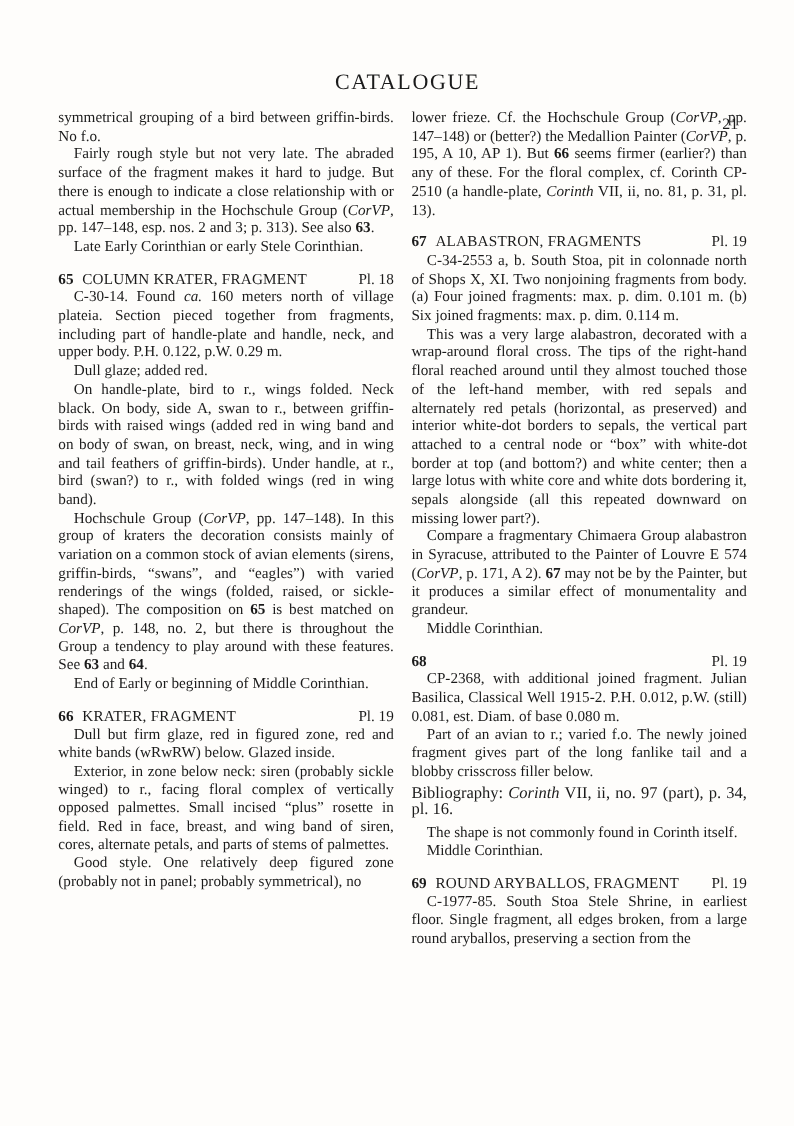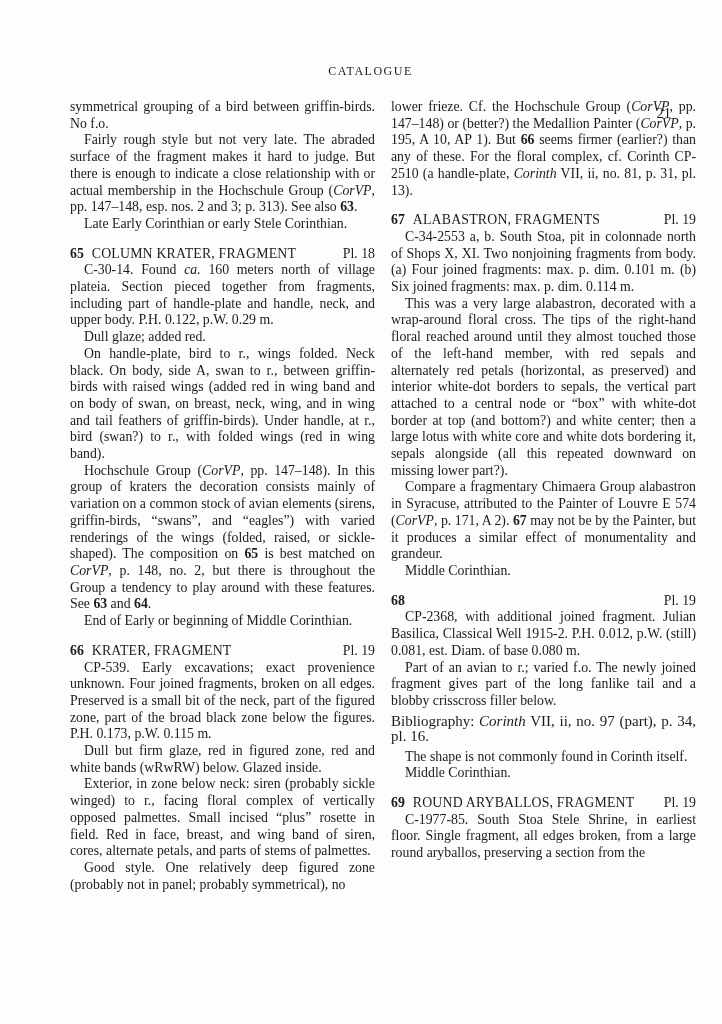--- a/index.html
+++ b/index.html
@@ -13,29 +13,29 @@
     position:relative;
     width:722px; height:1024px;
     background:#fefdfb;
     overflow:hidden;
   }
   .running-head {
     position:absolute; top:64px; left:57px; width:627px; height:18px;
   }
   .head-title {
     position:absolute; left:0; right:0; text-align:center;
-    font-size:12px; letter-spacing:1.5px;
+    font-size:20px; letter-spacing:1.5px;
   }
   .page-num {
     position:absolute; right:13px; top:0;
     font-size:14.5px;
     margin-top:41px;
   }
   .content {
-    position:absolute; top:99px; left:70px;
+    position:absolute; top:99px; left:53px;
     display:flex; gap:16px;
   }
   .col {
     width:305px;
     font-size:13.8px;
     line-height:16.7px;
     text-align:justify;
   }
   .para { margin:0; }
   .indent { text-indent:14px; }
@@ -82,21 +82,20 @@
       <p class="para indent">Dull glaze; added red.</p>
       <p class="para indent">On handle-plate, bird to r., wings folded. Neck black. On body, side A, swan to r., between griffin-birds with raised wings (added red in wing band and on body of swan, on breast, neck, wing, and in wing and tail feathers of griffin-birds). Under handle, at r., bird (swan?) to r., with folded wings (red in wing band).</p>
       <p class="para indent">Hochschule Group (<i>CorVP</i>, pp. 147–148). In this group of kraters the decoration consists mainly of variation on a common stock of avian elements (sirens, griffin-birds, “swans”, and “eagles”) with varied renderings of the wings (folded, raised, or sickle-shaped). The composition on <b>65</b> is best matched on <i>CorVP</i>, p. 148, no. 2, but there is throughout the Group a tendency to play around with these features. See <b>63</b> and <b>64</b>.</p>
       <p class="para indent">End of Early or beginning of Middle Corinthian.</p>
 
       <div class="entry-heading">
         <span class="num">66</span>
         <span class="htitle">KRATER, FRAGMENT</span>
         <span class="plate">Pl. 19</span>
       </div>
-      <p class="para indent">CP-539. Early excavations; exact provenience unknown. Four joined fragments, broken on all edges. Preserved is a small bit of the neck, part of the figured zone, part of the broad black zone below the figures. P.H. 0.173, p.W. 0.115 m.</p>
       <p class="para indent">Dull but firm glaze, red in figured zone, red and white bands (wRwRW) below. Glazed inside.</p>
       <p class="para indent">Exterior, in zone below neck: siren (probably sickle winged) to r., facing floral complex of vertically opposed palmettes. Small incised “plus” rosette in field. Red in face, breast, and wing band of siren, cores, alternate petals, and parts of stems of palmettes.</p>
       <p class="para indent">Good style. One relatively deep figured zone (probably not in panel; probably symmetrical), no</p>
     </div>
 
     <div class="col">
       <p class="para">lower frieze. Cf. the Hochschule Group (<i>CorVP</i>, pp. 147–148) or (better?) the Medallion Painter (<i>CorVP</i>, p. 195, A 10, AP 1). But <b>66</b> seems firmer (earlier?) than any of these. For the floral complex, cf. Corinth CP-2510 (a handle-plate, <i>Corinth</i> VII, ii, no. 81, p. 31, pl. 13).</p>
 
       <div class="entry-heading">
         <span class="num">67</span>

